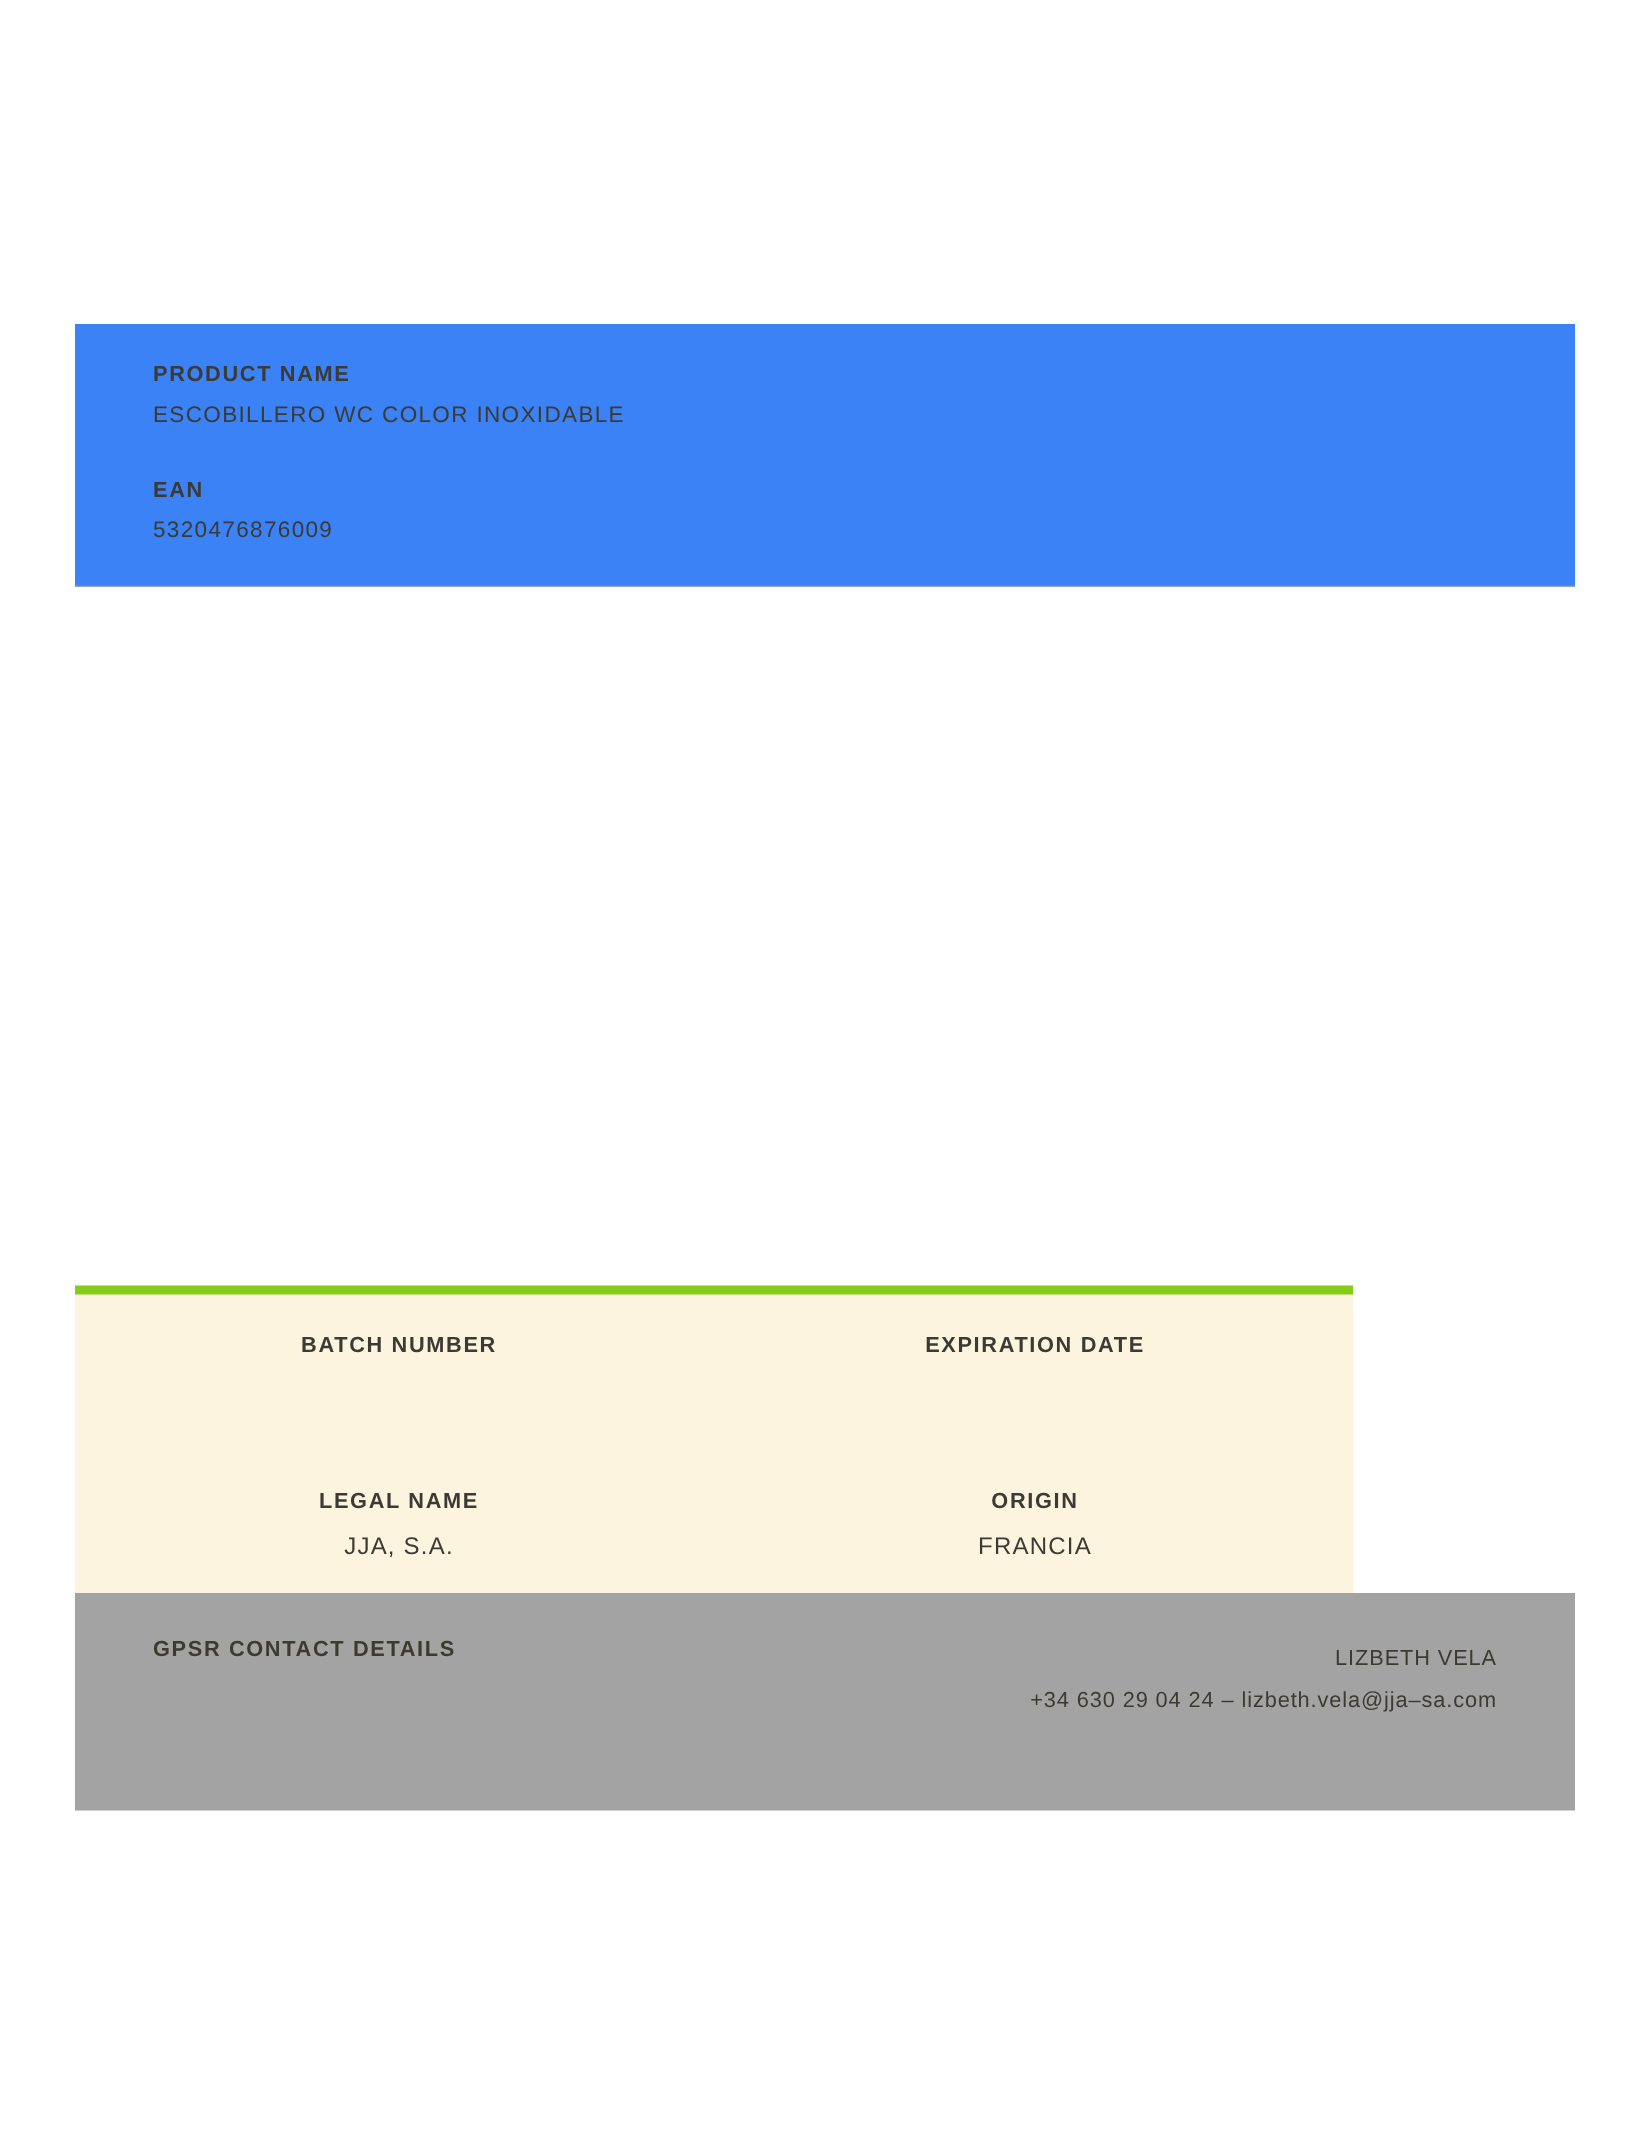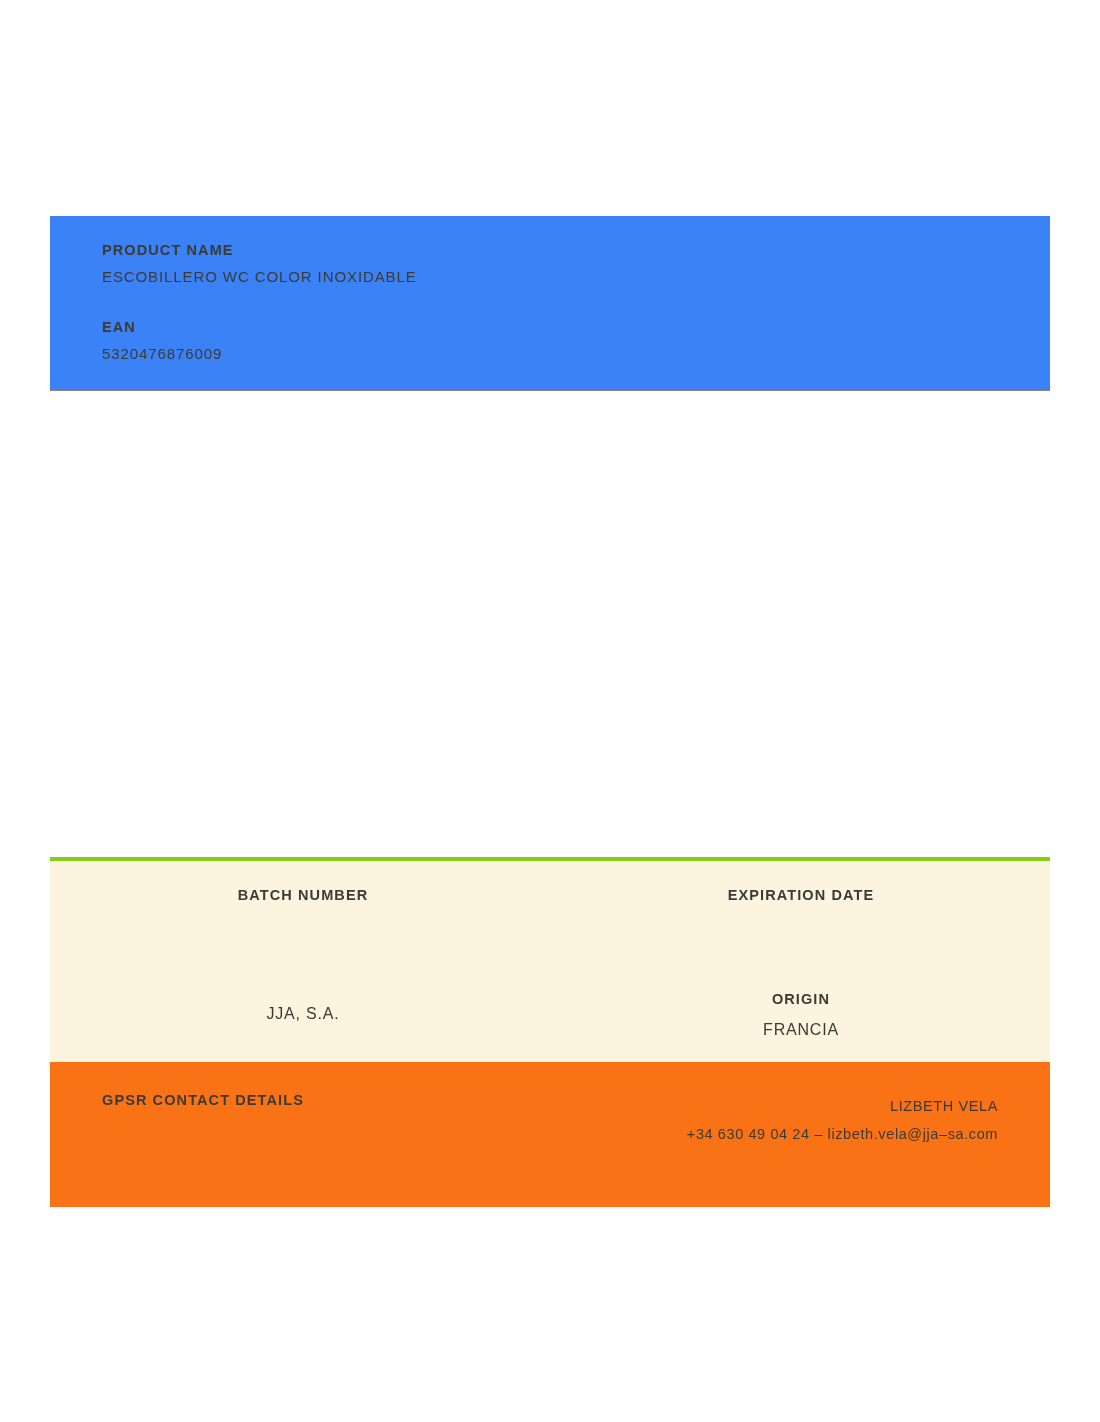--- a/index.html
+++ b/index.html
@@ -50,23 +50,23 @@
     margin-top: 34px;
   }
 
   
 
   
   .mid-block {
     position: absolute;
     left: 50px;
     top: 857px;
-    width: 1000px;
+    width: 852px;
     background: #fdf4e0;
-    border-top: 4px solid #84cc16;
+    border-top: 6px solid #84cc16;
     border-bottom: 1px solid #8a857c;
     box-sizing: border-box;
     padding: 26px 0 26px 4px;
   }
   .mid-row {
     display: flex;
     width: 100%;
   }
   .mid-col {
     flex: 0 0 50%;
@@ -92,21 +92,21 @@
     margin-top: 56px;
   }
 
   
   .gpsr-block {
     position: absolute;
     left: 50px;
     top: 1062px;
     width: 1000px;
     height: 145px;
-    background: #f97316;
+    background: #a3a3a3;
     box-sizing: border-box;
     padding: 30px 52px 0 52px;
   }
   .gpsr-title {
     font-size: 14.5px;
     font-weight: bold;
     letter-spacing: 1.1px;
     color: #3d3a33;
     float: left;
     margin: 0;
@@ -145,30 +145,31 @@
         <p class="col-label">BATCH NUMBER</p>
         <p class="col-value"></p>
       </div>
       <div class="mid-col">
         <p class="col-label">EXPIRATION DATE</p>
         <p class="col-value"></p>
       </div>
     </div>
     <div class="mid-row second">
       <div class="mid-col">
+        <p class="col-label">LEGAL NAME</p>
         <p class="col-value">JJA, S.A.</p>
       </div>
       <div class="mid-col">
         <p class="col-label">ORIGIN</p>
         <p class="col-value">FRANCIA</p>
       </div>
     </div>
   </div>
 
   <div class="gpsr-block clearfix">
     <p class="gpsr-title">GPSR CONTACT DETAILS</p>
     <div class="gpsr-lines">
       <div>LIZBETH VELA</div>
-      <div>+34 630 49 04 24 – lizbeth.vela@jja–sa.com</div>
+      <div>+34 630 29 04 24 – lizbeth.vela@jja–sa.com</div>
     </div>
   </div>
 
 </div>
 
 </body></html>

